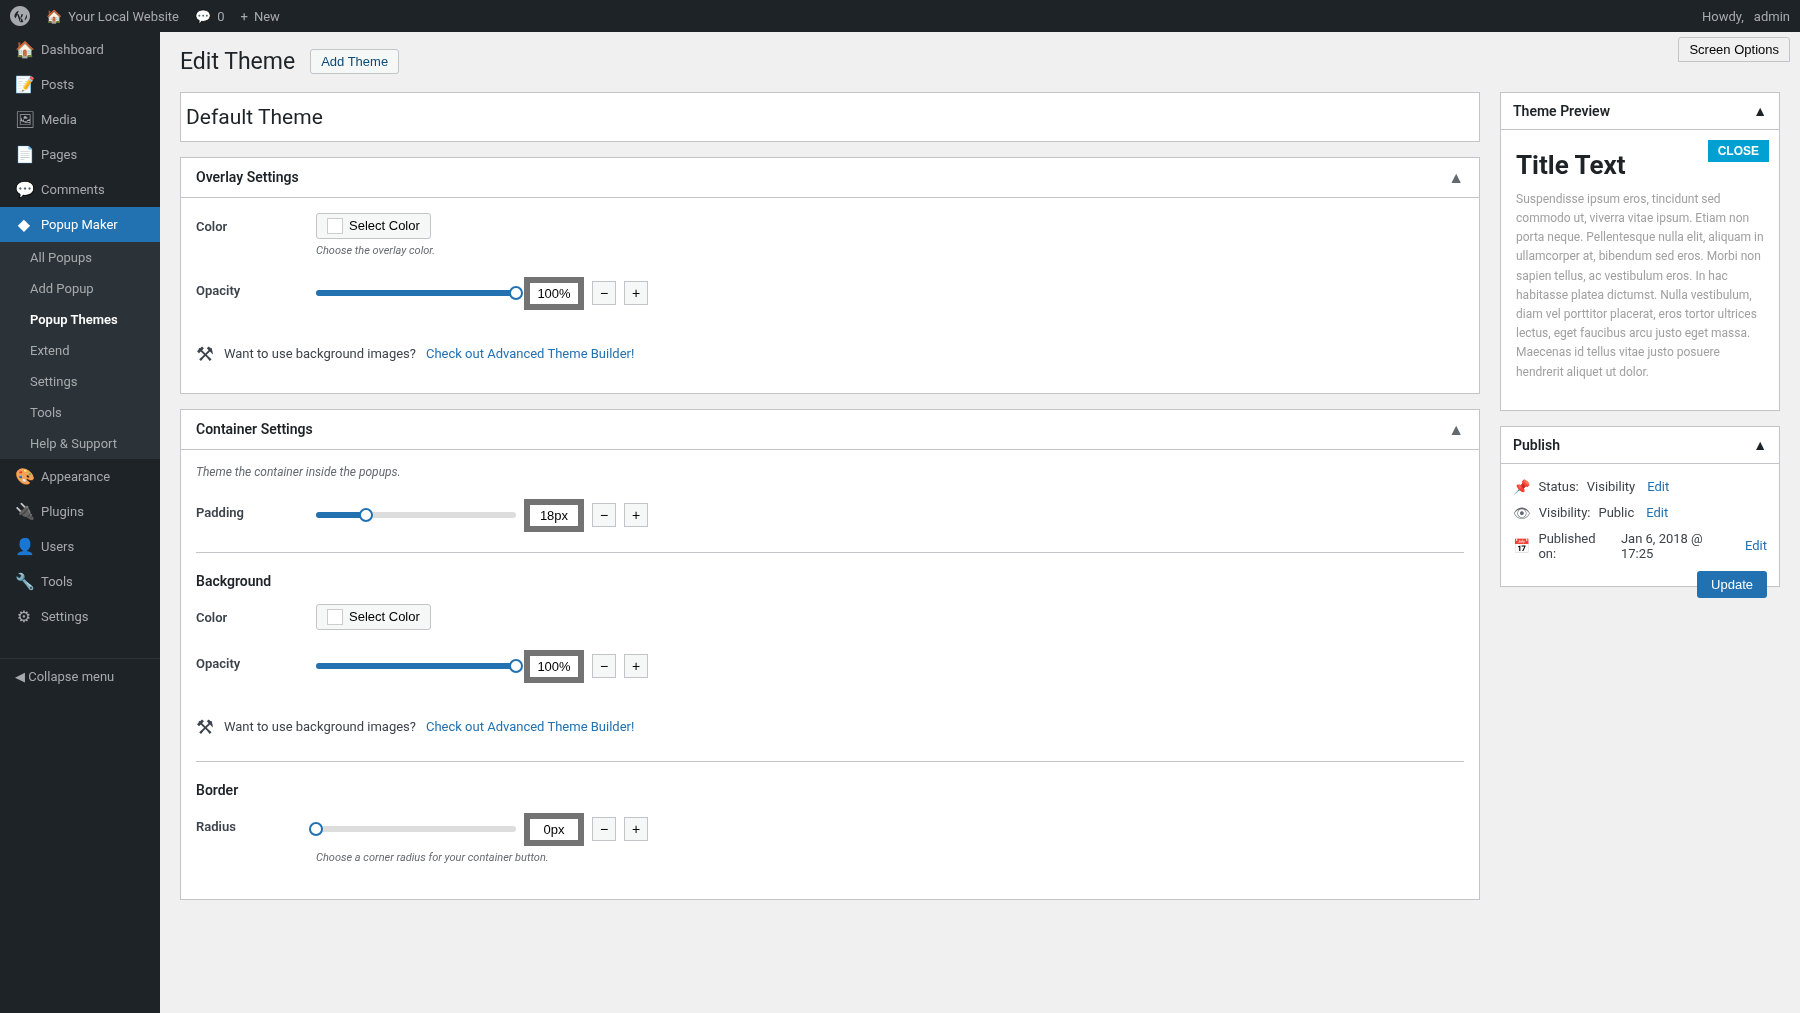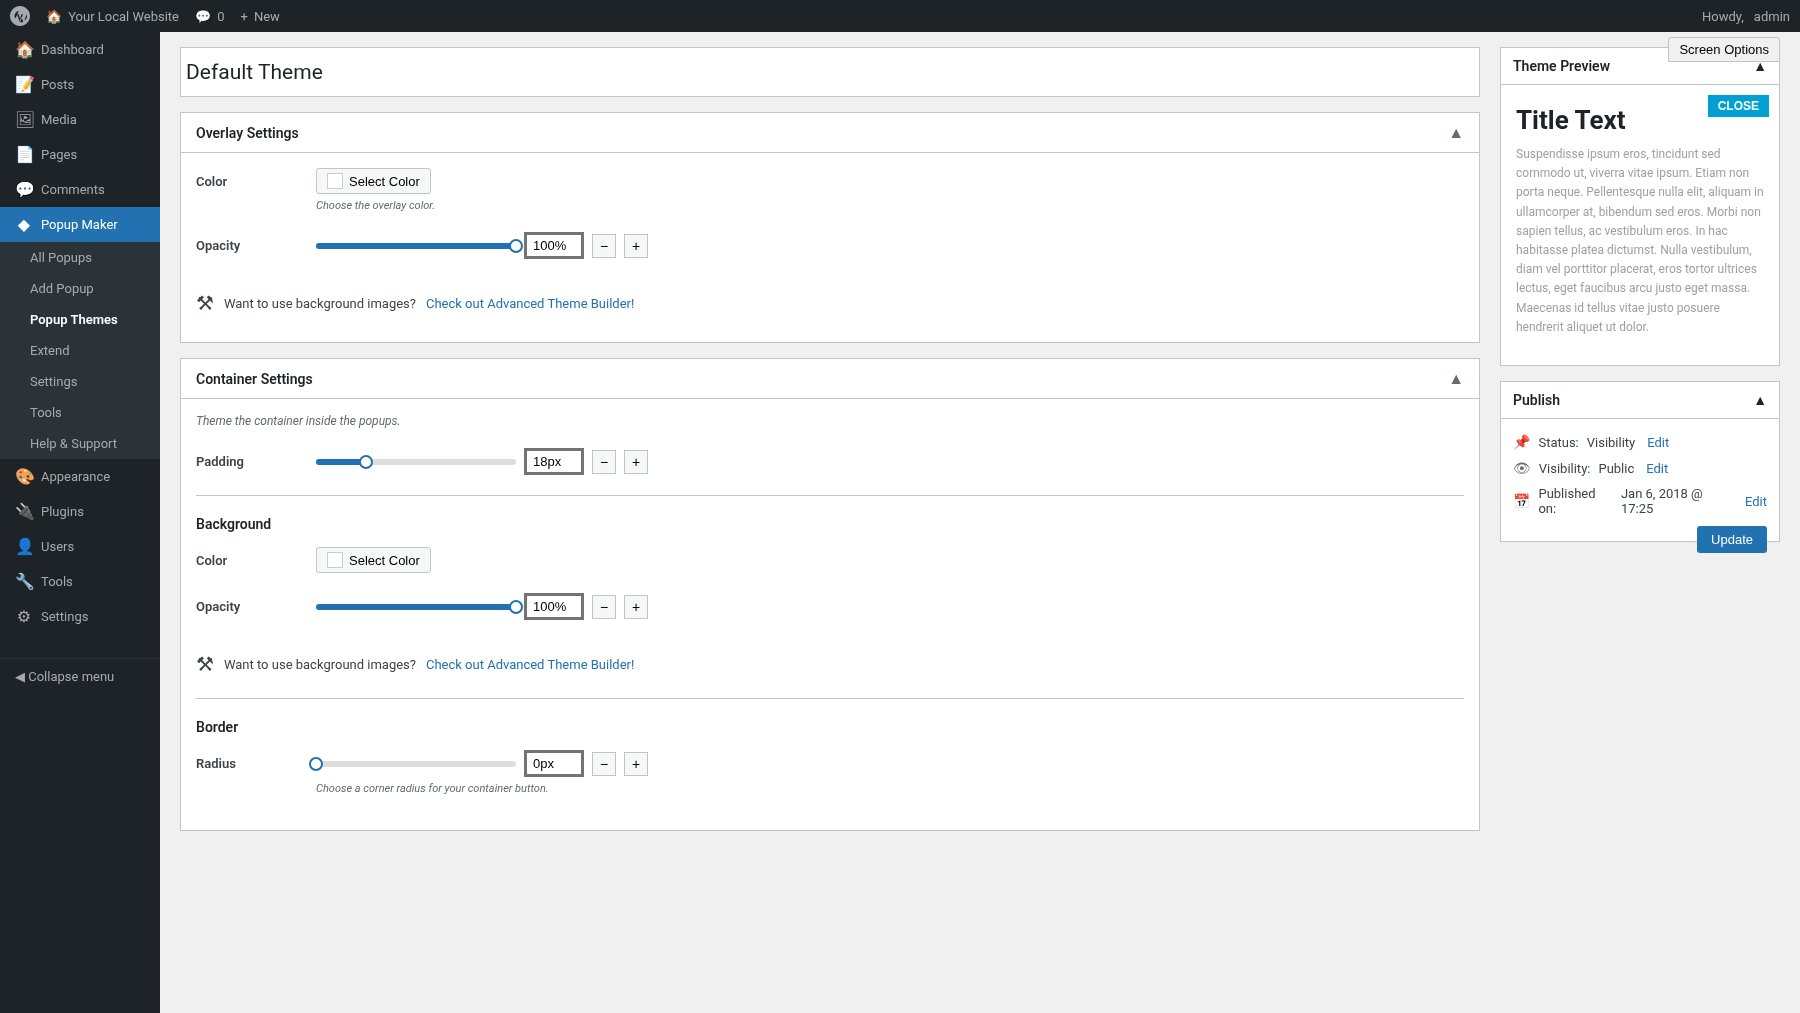--- a/index.html
+++ b/index.html
@@ -57,21 +57,21 @@
     }
     .page-title { font-size: 23px; font-weight: 400; color: #1d2327; line-height: 1.3; }
     .add-theme-btn {
       background: #f6f7f7; border: 1px solid #c3c4c7;
       color: #0a4b78; padding: 4px 10px; font-size: 13px;
       cursor: pointer; border-radius: 3px;
     }
 
     
     .screen-options-row {
-      position: fixed; top: 32px; right: 10px;
+      position: fixed; top: 32px; right: 0;
       padding: 5px 10px;
       z-index: 999;
     }
     .screen-options-btn {
       background: #f0f0f1; border: 1px solid #c3c4c7;
       padding: 4px 10px; font-size: 13px; cursor: pointer;
       border-radius: 3px 3px 0 0;
     }
 
     
@@ -124,22 +124,22 @@
       background: #ddd; border-radius: 3px; position: relative;
     }
     .slider-fill { height: 100%; background: #2271b1; border-radius: 3px; }
     .slider-thumb {
       width: 14px; height: 14px; background: #fff;
       border: 2px solid #2271b1; border-radius: 50%;
       position: absolute; top: -4px; cursor: pointer;
     }
     .slider-value-input {
       width: 60px; padding: 3px 6px;
-      border: 3px solid #737373; font-size: 13px;
-      text-align: left; background: #fff;
+      border: 6px solid #737373; font-size: 13px;
+      text-align: center; background: #fff;
     }
     .stepper-btn {
       width: 24px; height: 24px; background: #f6f7f7;
       border: 1px solid #c3c4c7; cursor: pointer; font-size: 14px;
       display: flex; align-items: center; justify-content: center;
     }
 
     
     .adv-builder-row {
       display: flex; align-items: center; gap: 10px;
@@ -300,20 +300,24 @@
     </div>
 
     <div class="collapse-menu">
       <span>◀</span>
       <span>Collapse menu</span>
     </div>
   </nav>
 
   <div class="main-content">
 
+    <div class="page-header">
+      <h1 class="page-title">Edit Theme</h1>
+      <button class="add-theme-btn">Add Theme</button>
+    </div>
 
     <div class="edit-layout">
 
       <div class="edit-main">
 
         <div class="theme-name-box">
           <span>Default Theme</span>
         </div>
 
         <div class="settings-panel">

